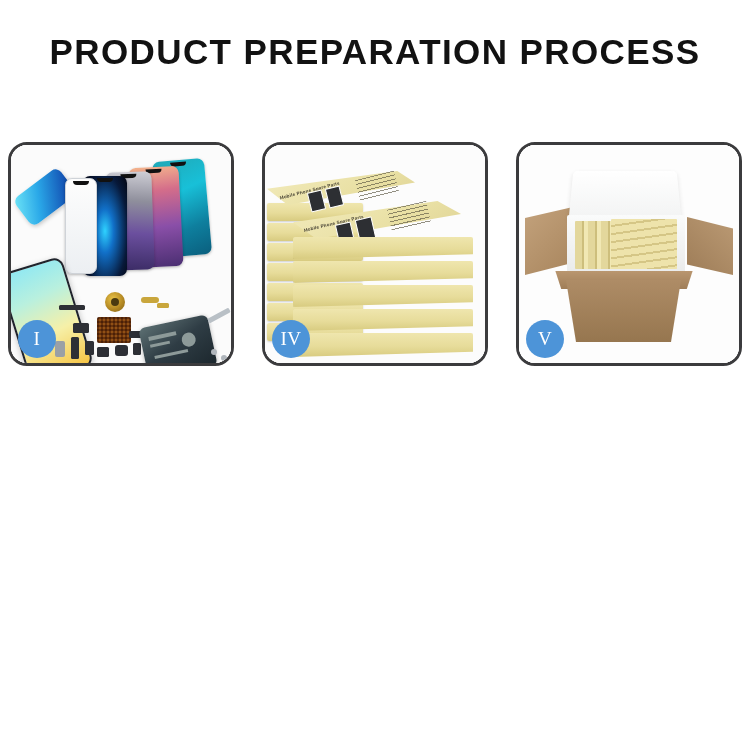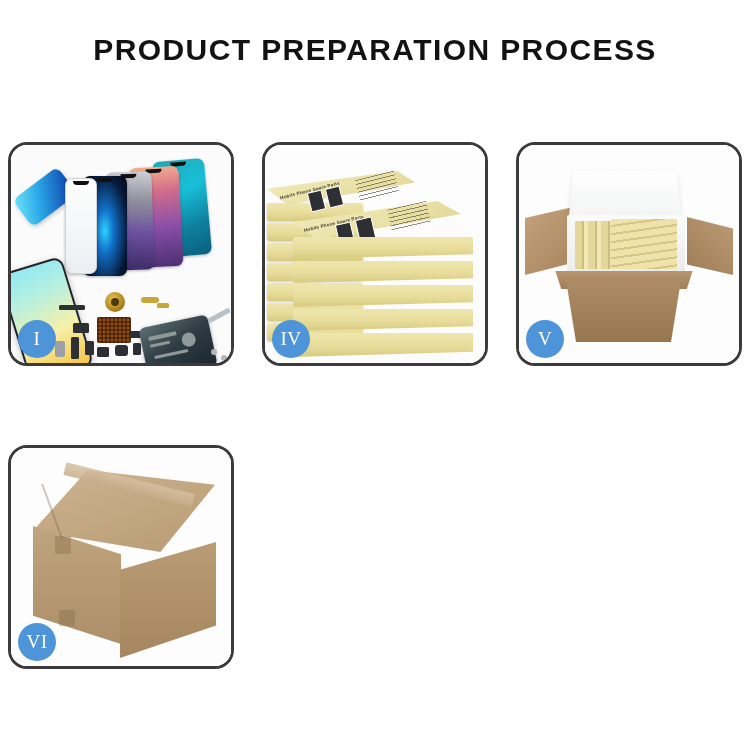--- a/index.html
+++ b/index.html
@@ -9,21 +9,21 @@
   body {
     width: 750px; height: 750px;
     font-family: "Liberation Sans", sans-serif;
     overflow: hidden;
     position: relative;
   }
 
   
   .header { text-align: center; padding-top: 34px; }
   .title {
-    font-size: 30px;
+    font-size: 35px;
     font-weight: bold;
     letter-spacing: 1.4px;
     color: #121212;
     line-height: 1.05;
     font-family: "Liberation Sans", sans-serif;
   }
   .subtitle {
     font-size: 15.2px;
     color: #1a1a1a;
     letter-spacing: 0.15px;
@@ -384,27 +384,14 @@
       <div class="foam5"></div>
       <div class="foam5-body"></div>
       <div class="y-slats"></div>
       <div class="y-slats2"></div>
       <div class="flap-front"></div>
       <div class="carton-body"></div>
     </div>
     <div class="badge">V</div>
   </div>
 
-  <div class="panel">
-    <div class="panel-stage">
-      <div class="p6-bg"></div>
-      <div class="c6-top"></div>
-      <div class="c6-tape"></div>
-      <div class="c6-left"></div>
-      <div class="c6-right"></div>
-      <div class="c6-seam"></div>
-      <div class="c6-tab" style="left:44px;top:88px;width:16px;height:18px;"></div>
-      <div class="c6-tab" style="left:48px;top:162px;width:16px;height:16px;"></div>
-    </div>
-    <div class="badge">VI</div>
-  </div>
 
 </div>
 
 </body></html>

